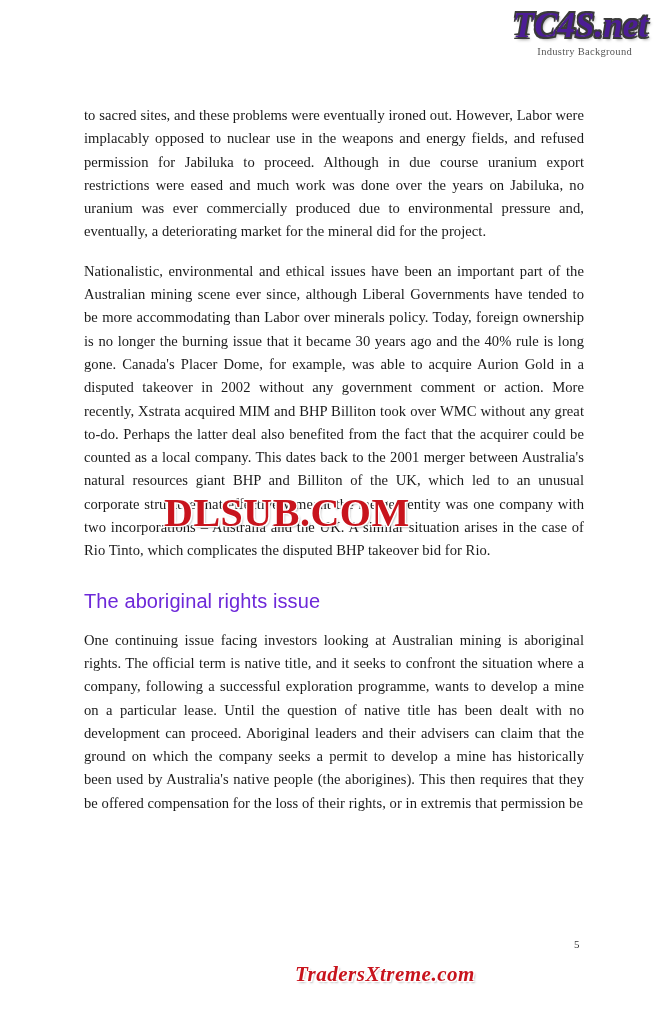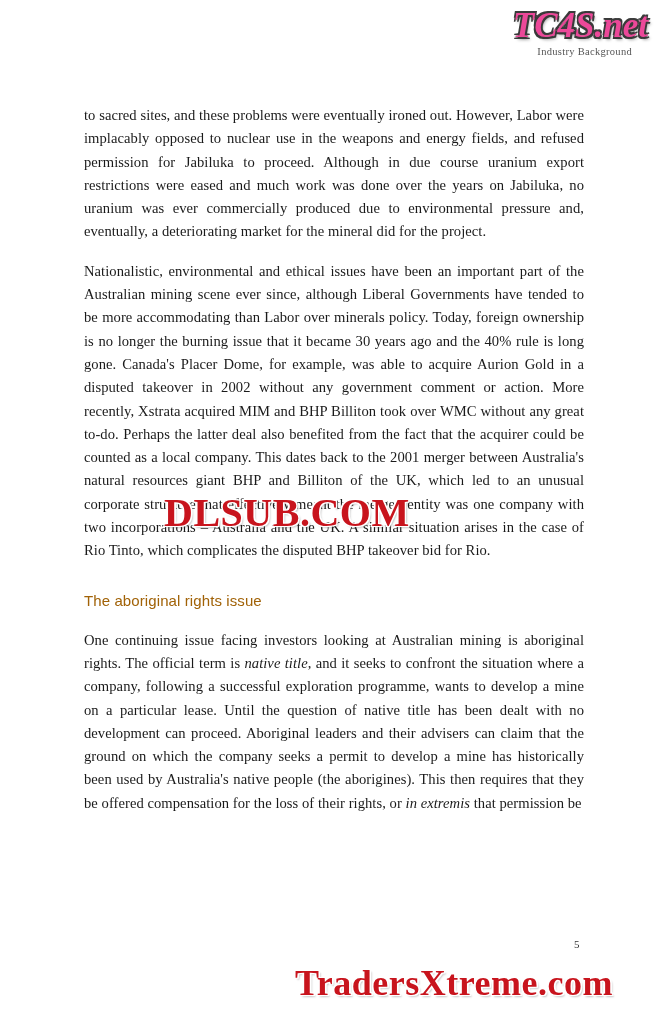--- a/index.html
+++ b/index.html
@@ -25,21 +25,21 @@
     height: 72px;
   }
   .site-logo {
     position: absolute;
     right: 14px;
     top: 6px;
     font-family: "Liberation Serif", serif;
     font-size: 35px;
     font-weight: bold;
     font-style: italic;
-    color: #ec4899;
+    color: #4c1d95;
     letter-spacing: 0px;
     text-shadow:
       -1.6px -1.6px 0 #3a3a3a,
       1.6px -1.6px 0 #3a3a3a,
       -1.6px  1.6px 0 #3a3a3a,
       1.6px  1.6px 0 #3a3a3a,
       0 0 2px #4a4a4a,
       2px 3px 3px rgba(0,0,0,0.35);
     white-space: nowrap;
   }
@@ -69,27 +69,26 @@
     text-justify: inter-word;
     letter-spacing: 0.05px;
   }
   p.para:last-child {
     margin-bottom: 0;
   }
   h2.section-heading {
     margin: 28px 0 18px 0;
     font-family: "Liberation Sans", sans-serif;
     font-weight: normal;
-    font-size: 15px;
+    font-size: 20px;
     line-height: 20px;
-    color: #a16207;
+    color: #6d28d9;
     letter-spacing: 0.1px;
   }
   .ital {
-    font-style: italic;
   }
 
   
   .page-number {
     position: absolute;
     left: 574px;
     top: 938px;
     font-family: "Liberation Serif", serif;
     font-size: 11px;
     color: #333333;
@@ -113,21 +112,22 @@
       -1.4px -1.4px 0 #ffffff,
       1.4px -1.4px 0 #ffffff,
       -1.4px  1.4px 0 #ffffff,
       1.4px  1.4px 0 #ffffff,
       0 0 3px #ffffff,
       2px 2px 2px rgba(0,0,0,0.25);
   }
   .stamp-bottom {
     left: 295px;
     top: 962px;
-    font-size: 36px;
+    font-size: 21px;
+    font-style: italic;
     color: #c8141d;
     text-shadow:
       -1.4px -1.4px 0 #ffffff,
       1.4px -1.4px 0 #ffffff,
       -1.4px  1.4px 0 #ffffff,
       1.4px  1.4px 0 #ffffff,
       0 0 3px #ffffff,
       2px 2px 2px rgba(0,0,0,0.25);
   }
 </style>

